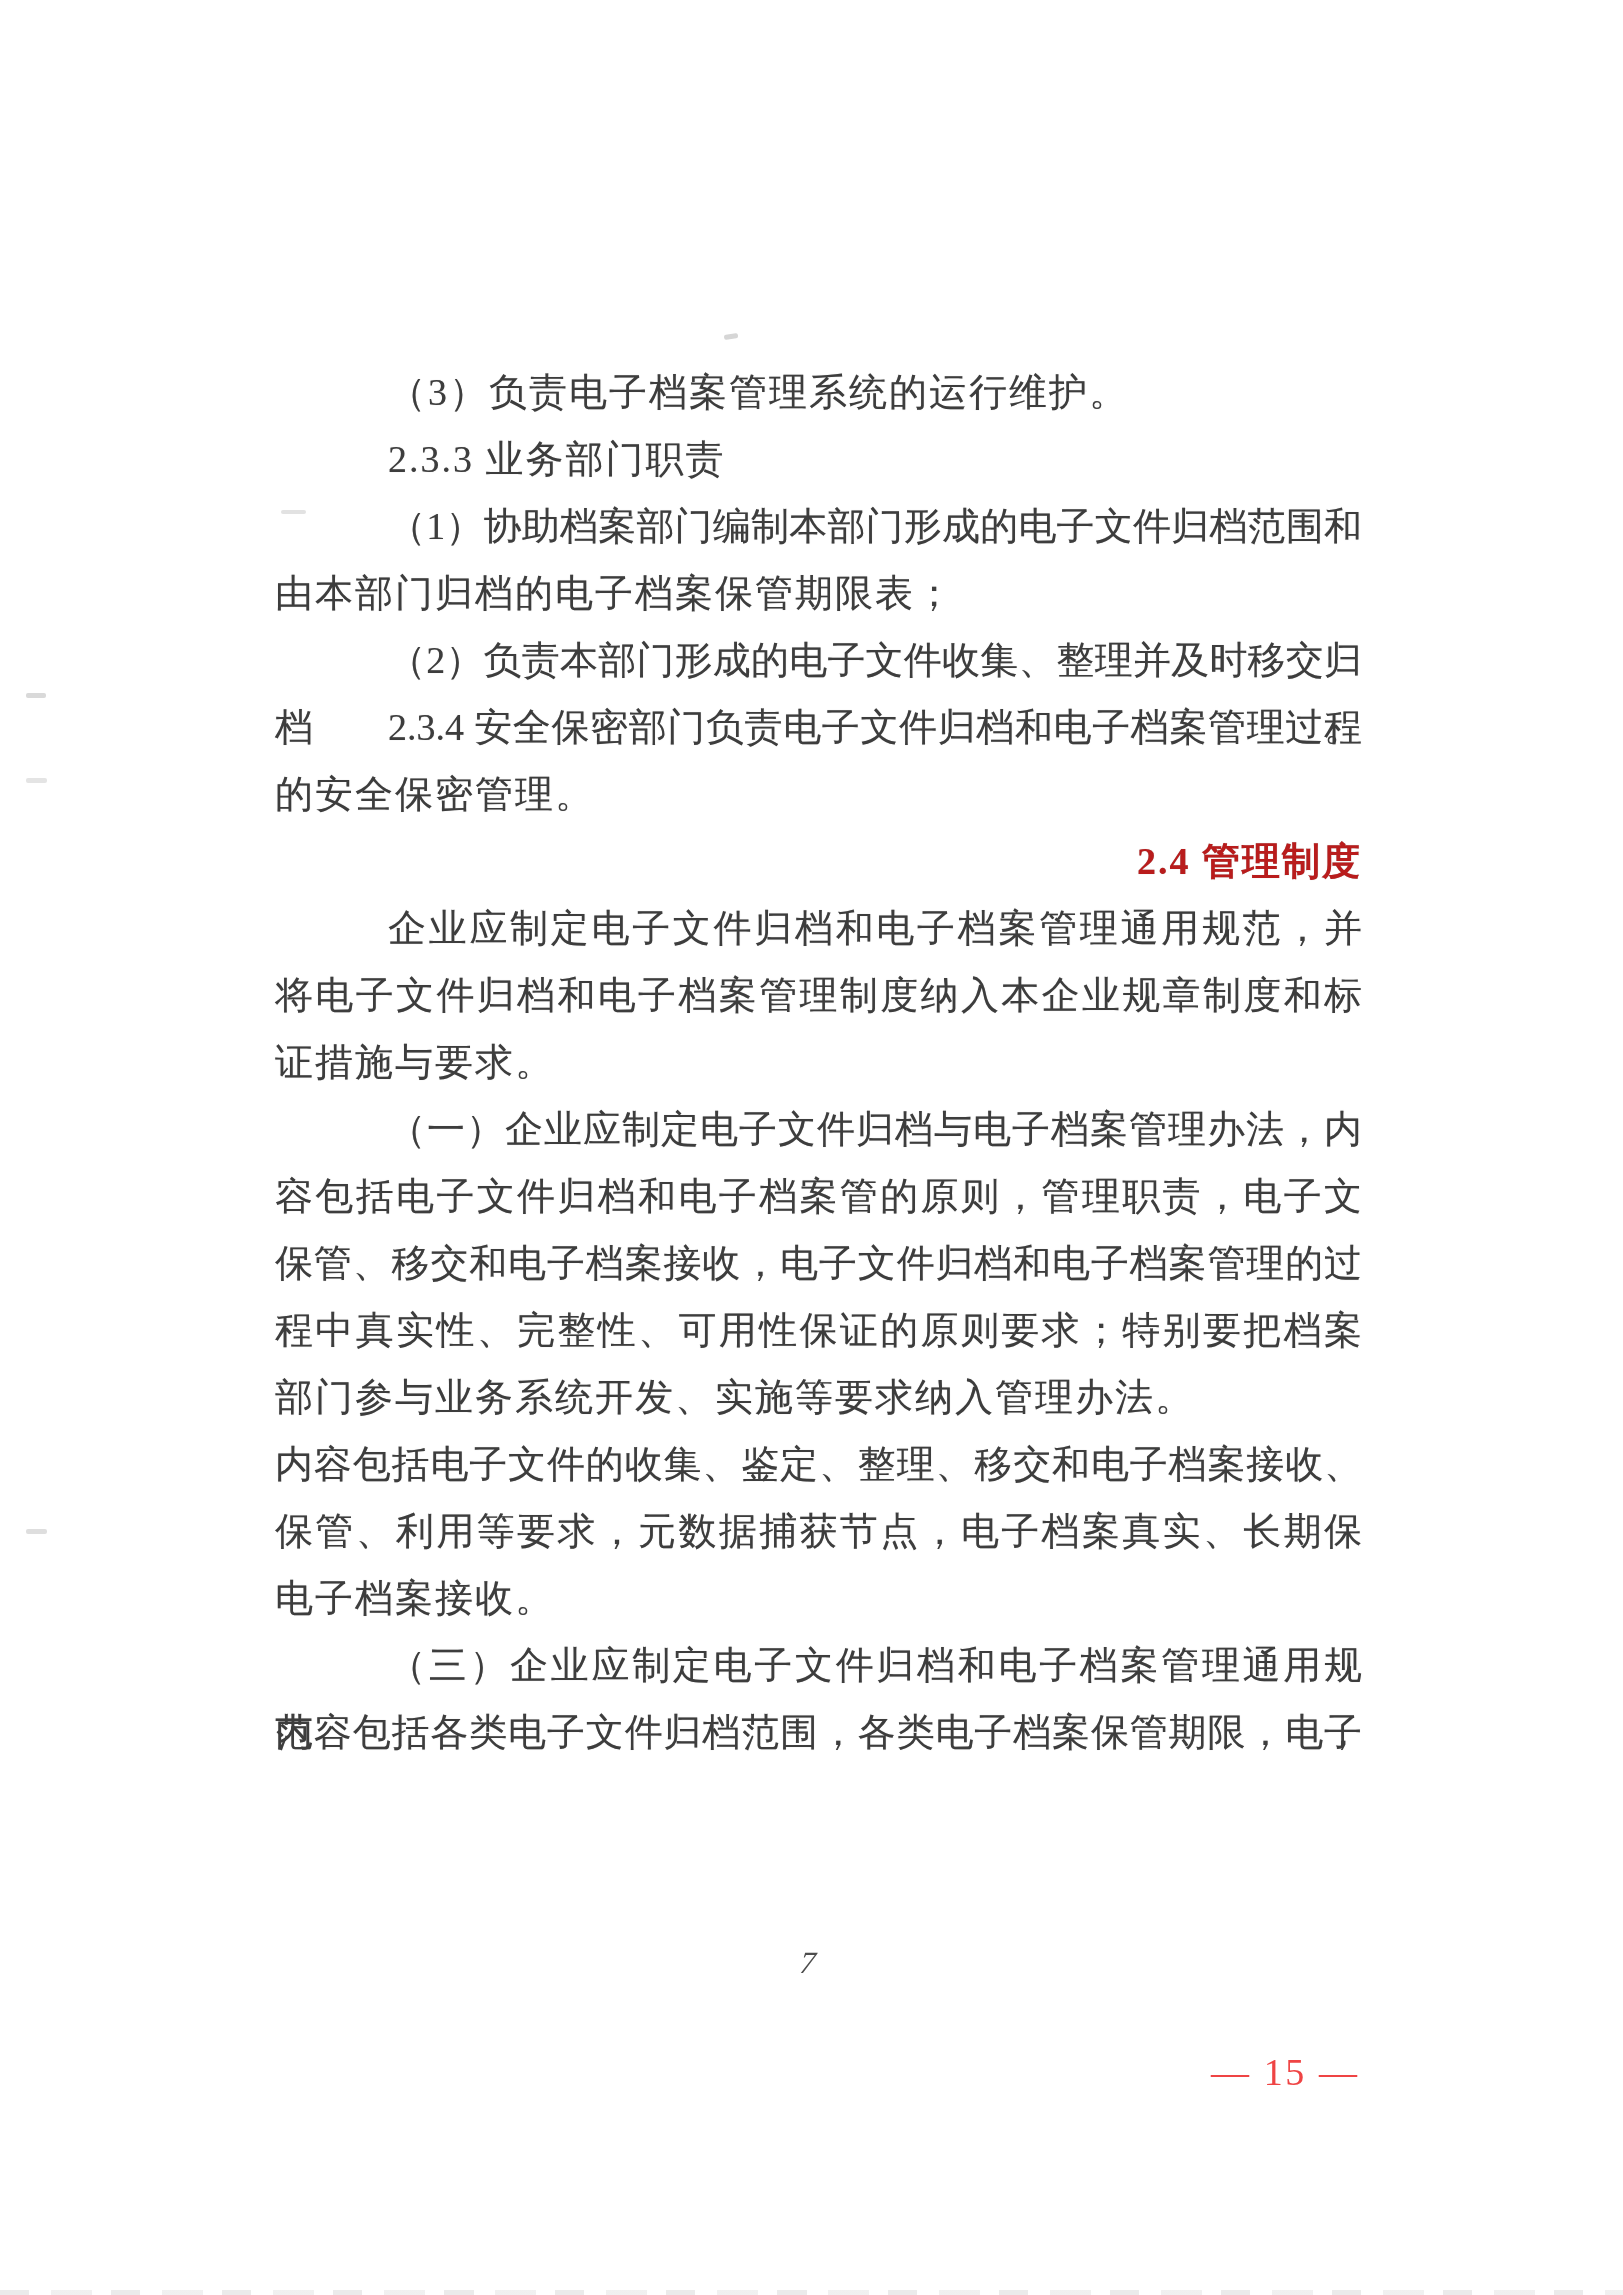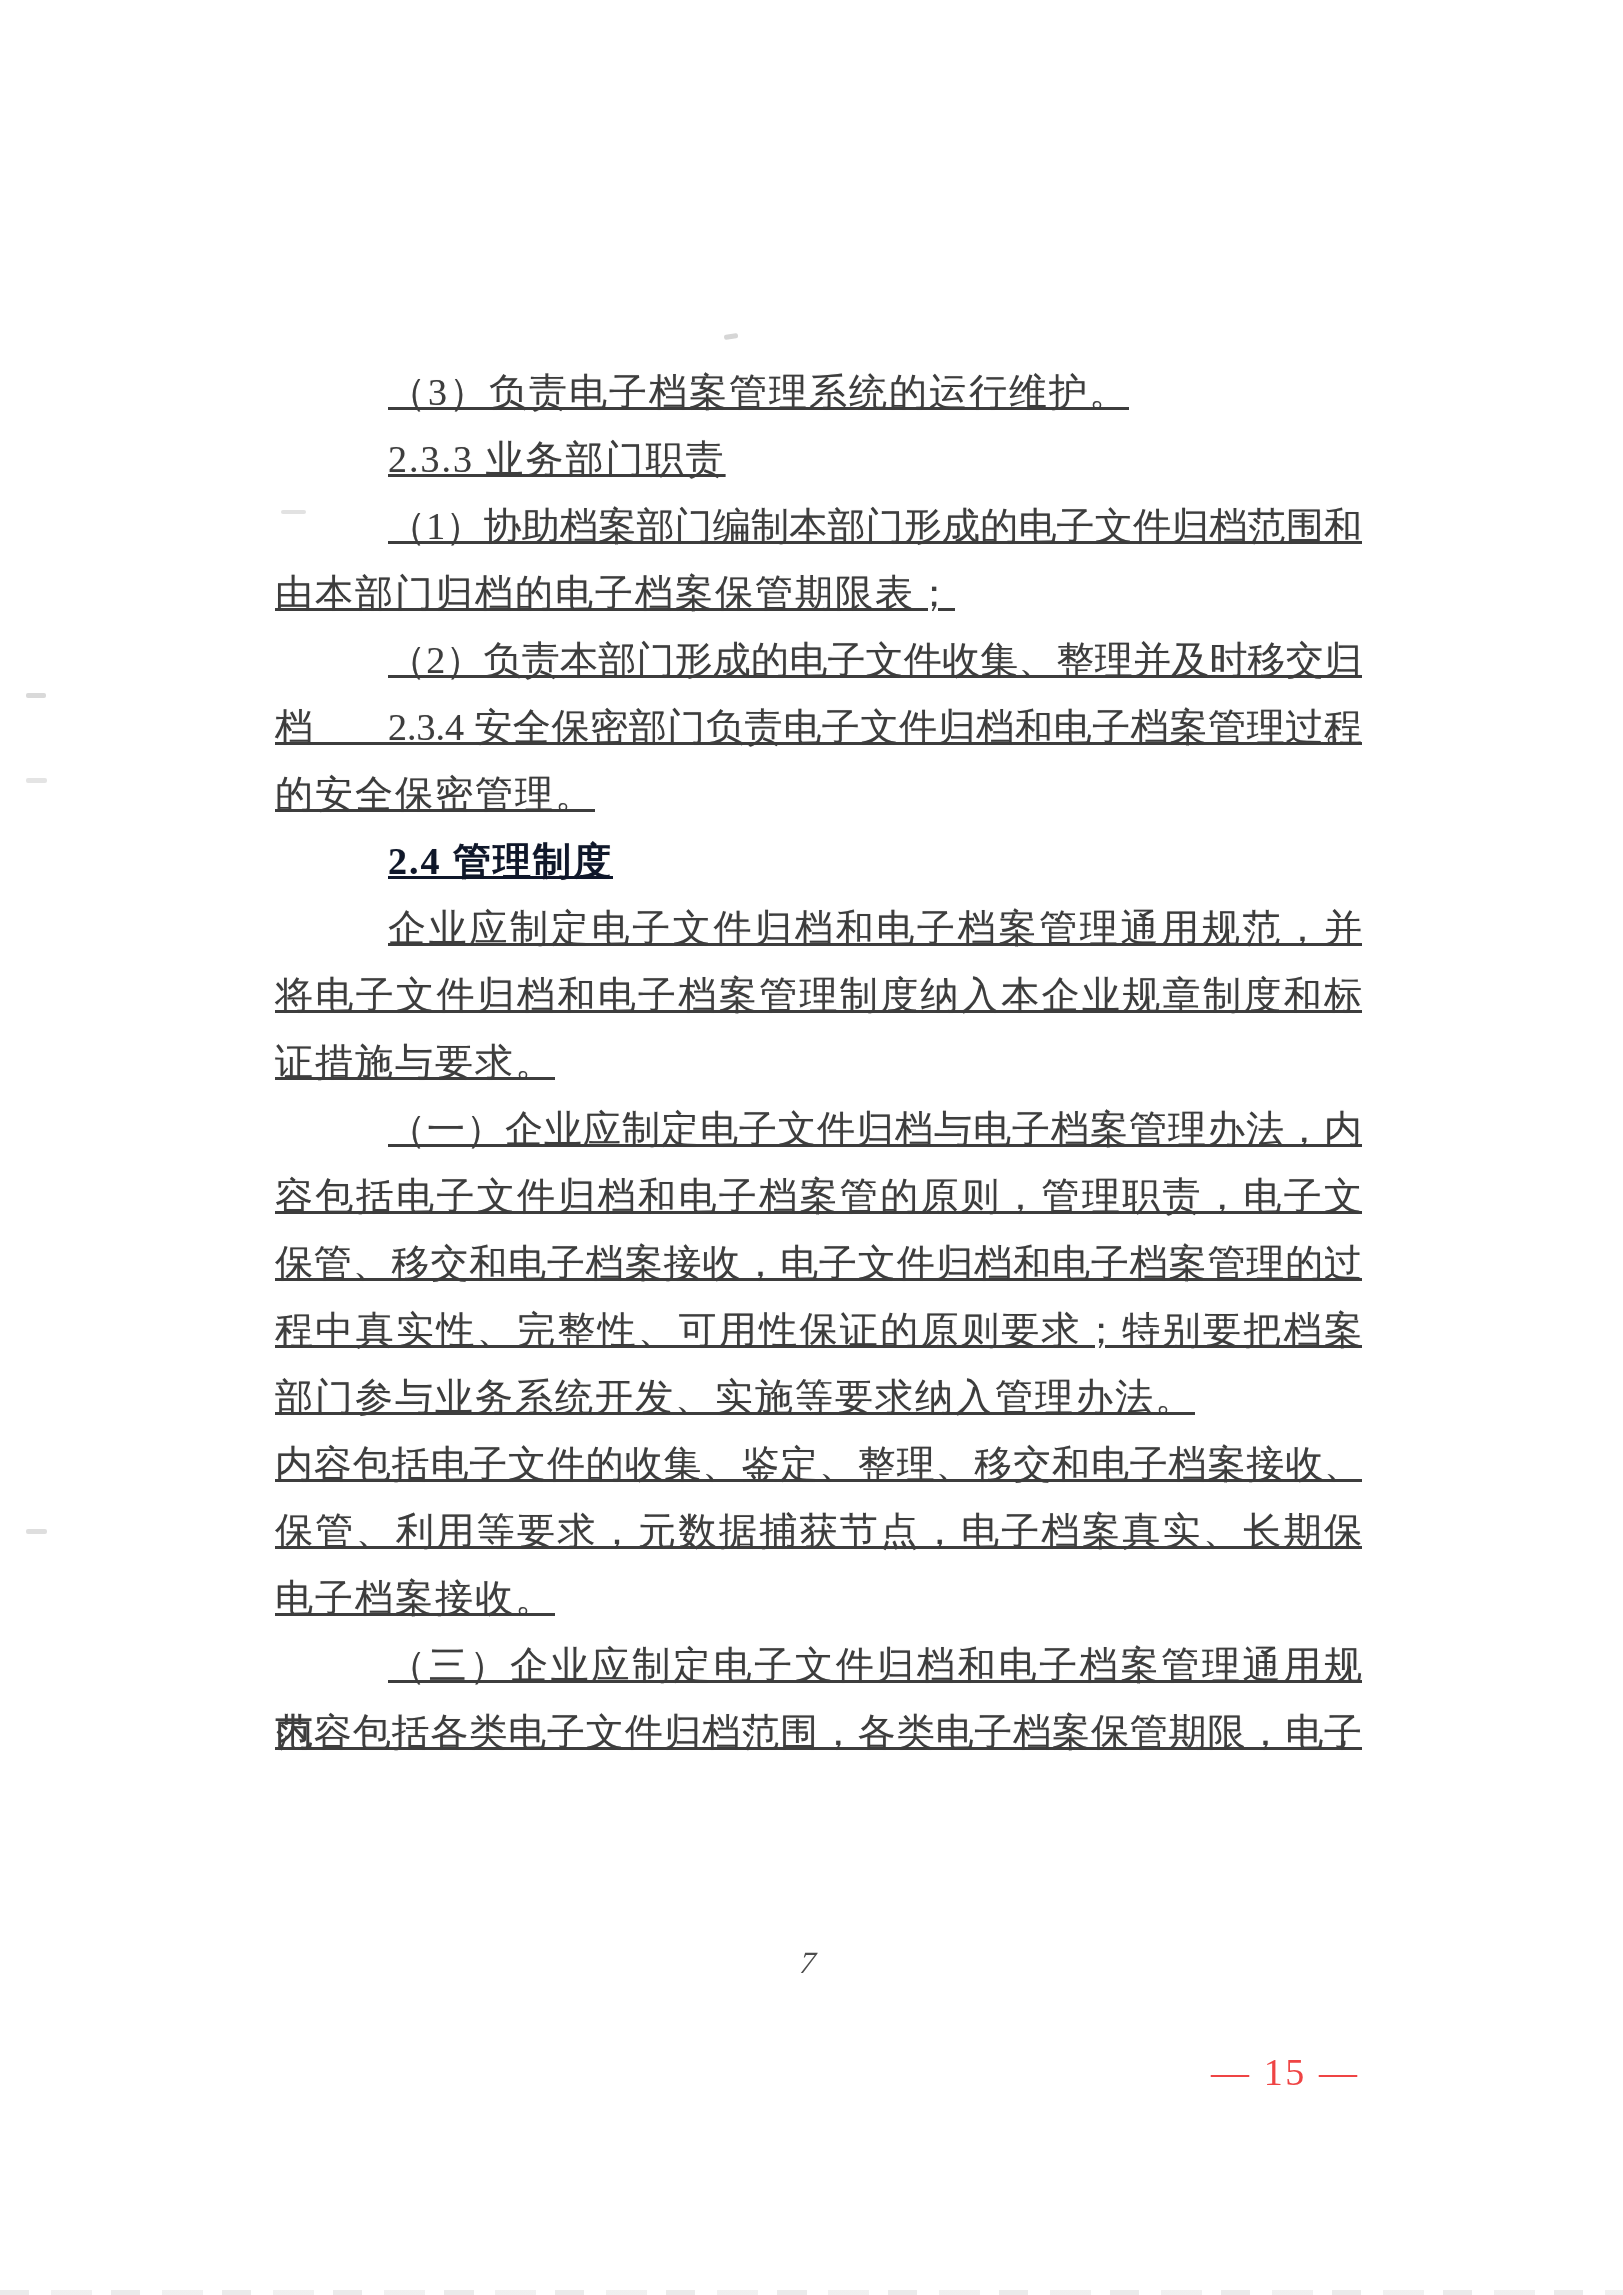--- a/index.html
+++ b/index.html
@@ -22,31 +22,30 @@
     width: 1087px;
     font-size: 38px;
     line-height: 67px;
     color: #3d3d3d;
     text-shadow: 0 0 0.7px rgba(70,70,70,0.45);
   }
   .line {
     height: 67px;
     white-space: nowrap;
     letter-spacing: 2px;
-    text-decoration: underline;
   }
   .line.justify {
     white-space: normal;
     letter-spacing: 0;
     text-align: justify;
     text-align-last: justify;
     text-justify: inter-character;
   }
   .line.indent { text-indent: 113px; }
-  .line.bold { font-weight: bold; color: #0f172a; }
+  .line.bold { font-weight: bold; color: #b91c1c; text-align: right; }
 
   .footnote-number {
     position: absolute;
     left: 800px;
     top: 1945px;
     font-size: 31px;
     font-style: italic;
     color: #4d4d4d;
     transform: skewX(-6deg);
   }

